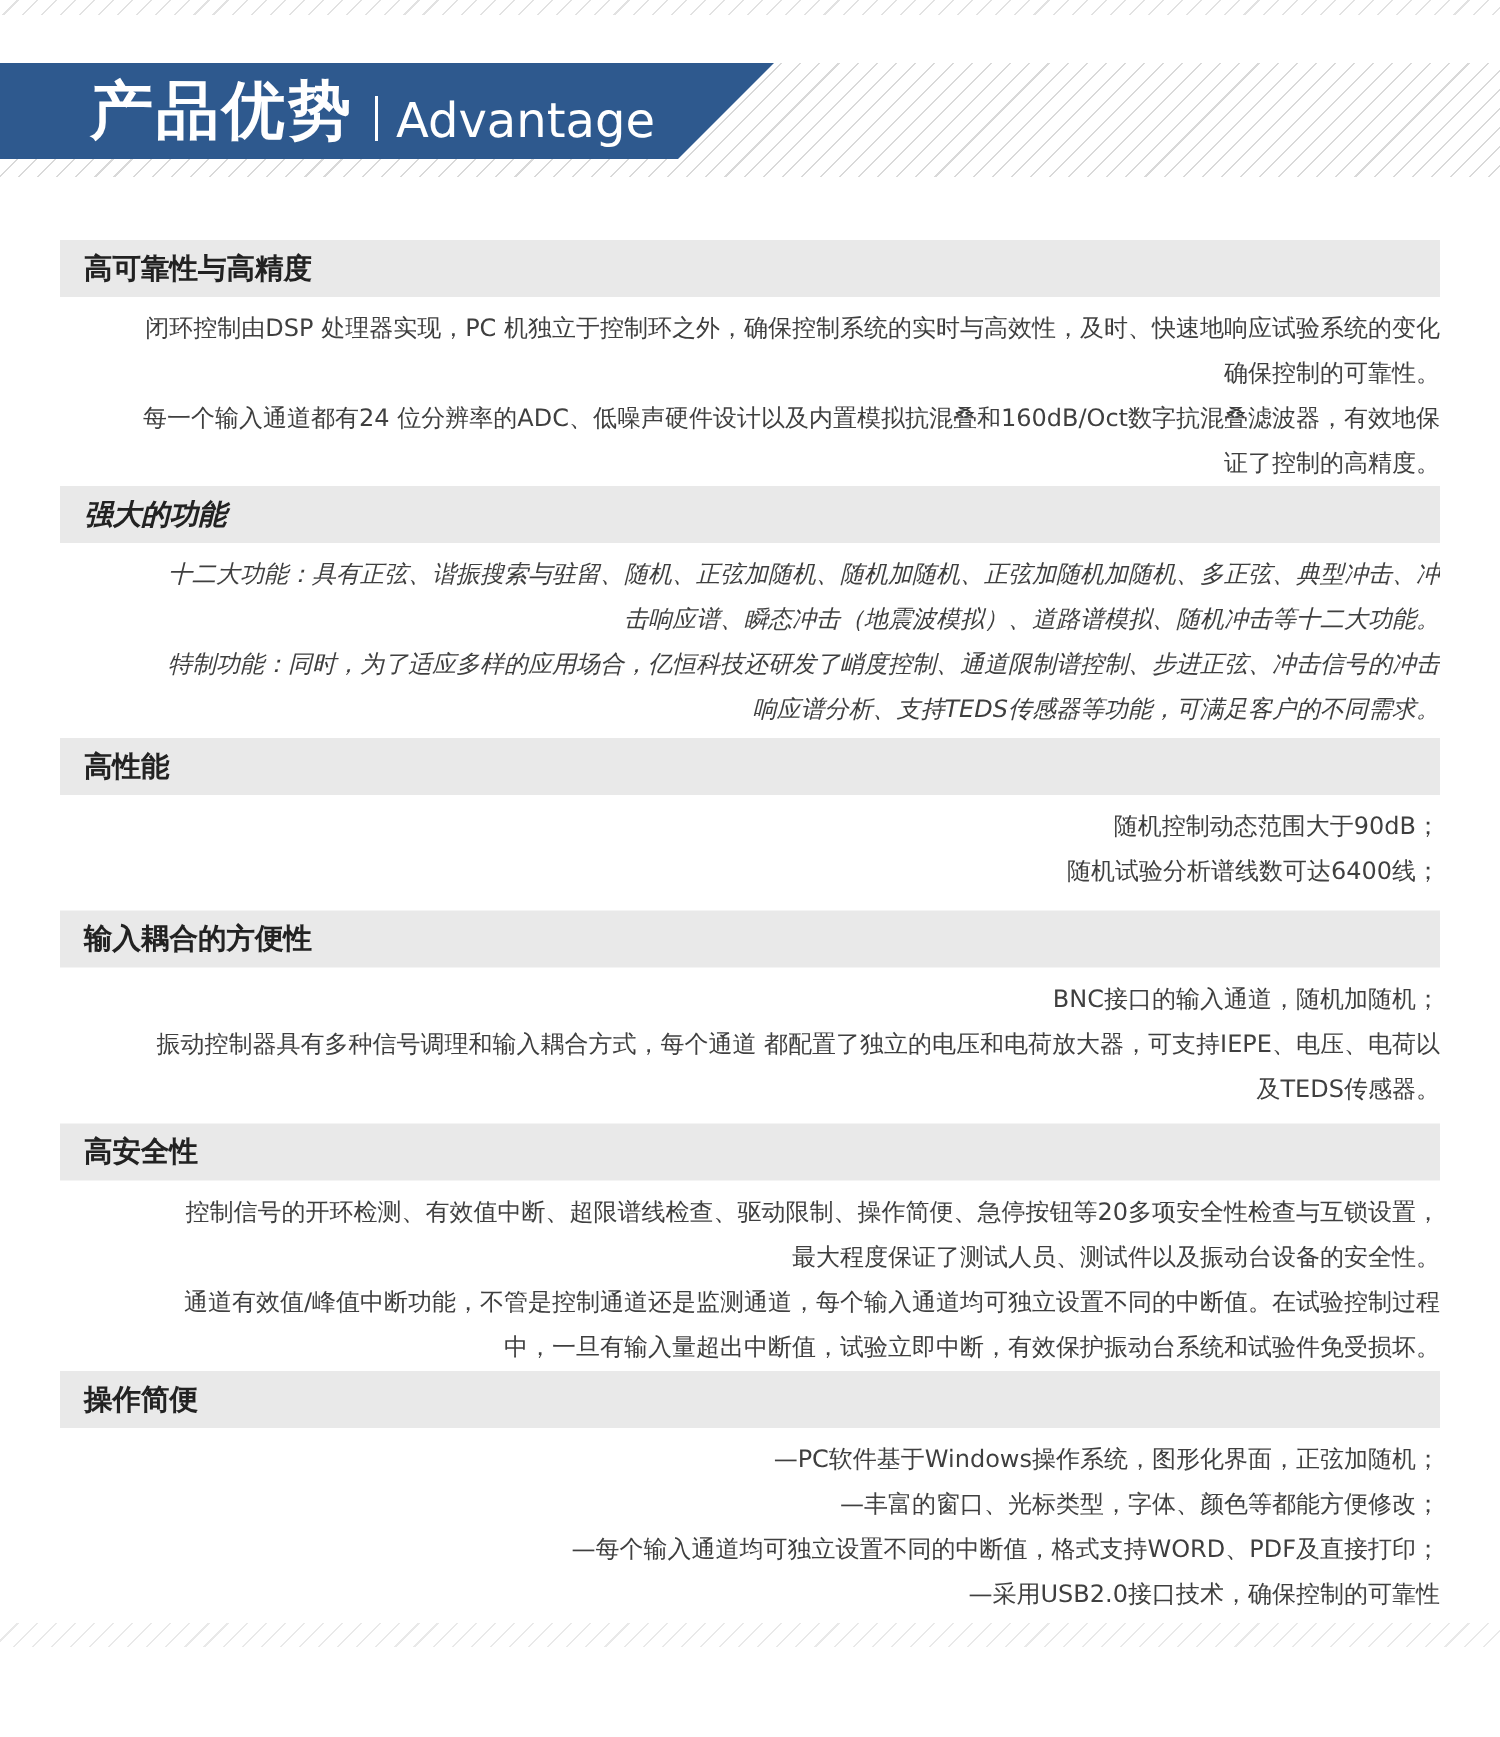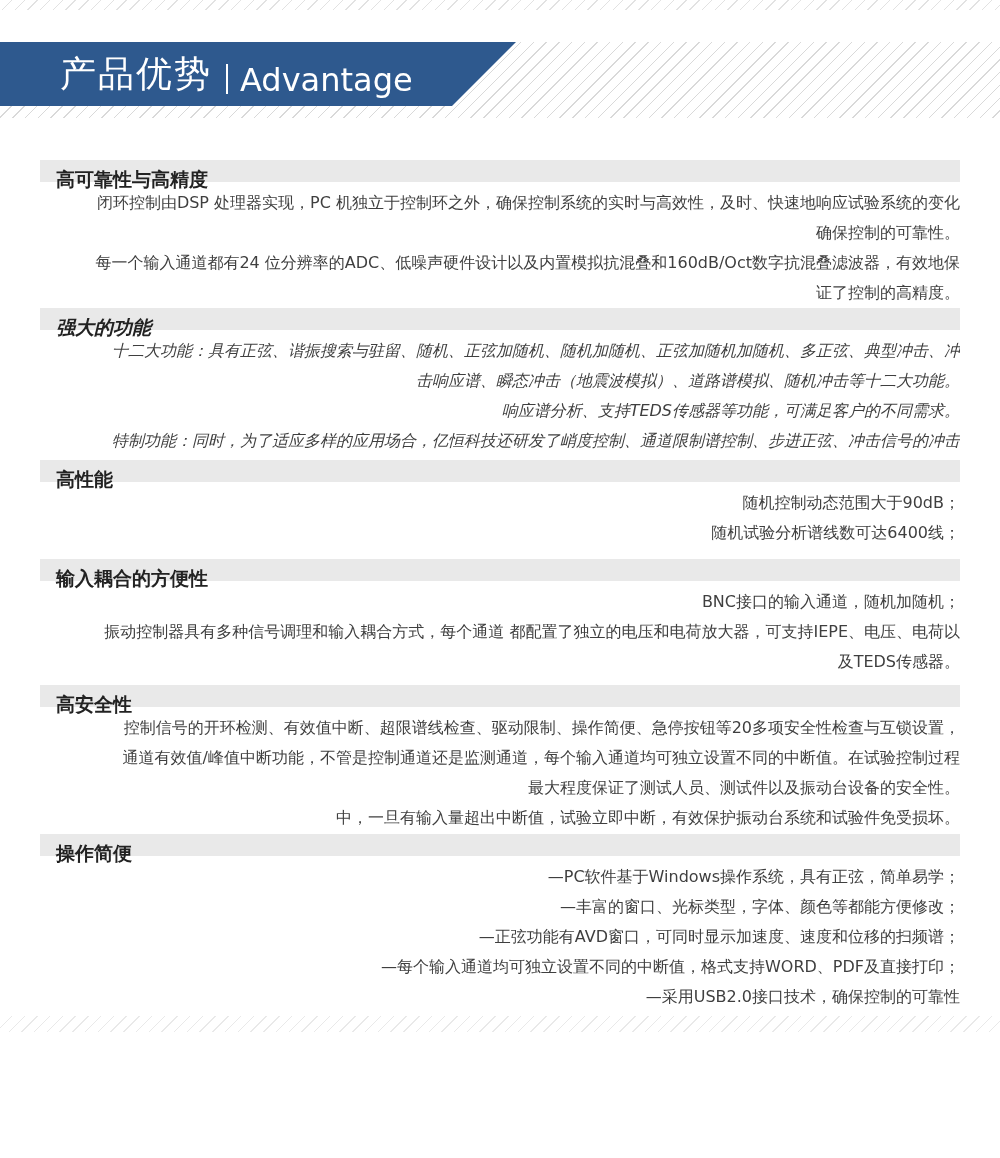--- a/index.html
+++ b/index.html
@@ -46,22 +46,22 @@
     height: 64px;
     background: var(--banner-blue, #2e598e);
     clip-path: polygon(0 0, 516px 0, 452px 100%, 0 100%);
     display: flex;
     align-items: center;
     padding-left: 60px;
     box-sizing: border-box;
     color: #ffffff;
   }
   .banner-title {
-    font-size: 36px;
-    font-weight: 400;
+    font-size: 42px;
+    font-weight: 700;
     letter-spacing: 2px;
     line-height: 1;
   }
   .banner-divider {
     display: inline-block;
     width: 2px;
     height: 30px;
     background: #ffffff;
     margin: 10px 12px 0 14px;
   }
@@ -75,21 +75,21 @@
   .content { padding: 0 40px; }
   .sec { margin: 0; }
   .sec.s1 { margin-top: 42px; }
   .sec.s2 { margin-top: 0; font-style: italic; }
   .sec.s3 { margin-top: 4px; }
   .sec.s4 { margin-top: 11px; }
   .sec.s5 { margin-top: 8px; }
   .sec.s6 { margin-top: 1px; }
 
   .sec-header {
-    height: 22px;
+    height: 38px;
     background: var(--header-bar-bg, #e9e9e9);
   }
   .sec-title {
     margin: 0;
     padding-left: 16px;
     font-size: 19px;
     font-weight: 700;
     line-height: 38px;
     color: #222222;
   }
@@ -133,22 +133,22 @@
       </div>
     </section>
 
     <section class="sec s2">
       <div class="sec-header">
         <h2 class="sec-title">强大的功能</h2>
       </div>
       <div class="sec-body">
         <p class="line">十二大功能：具有正弦、谐振搜索与驻留、随机、正弦加随机、随机加随机、正弦加随机加随机、多正弦、典型冲击、冲</p>
         <p class="line">击响应谱、瞬态冲击（地震波模拟）、道路谱模拟、随机冲击等十二大功能。</p>
+        <p class="line">特制功能：同时，为了适应多样的应用场合，亿恒科技还研发了峭度控制、通道限制谱控制、步进正弦、冲击信号的冲击</p>
         <p class="line">响应谱分析、支持TEDS传感器等功能，可满足客户的不同需求。</p>
-        <p class="line">特制功能：同时，为了适应多样的应用场合，亿恒科技还研发了峭度控制、通道限制谱控制、步进正弦、冲击信号的冲击</p>
       </div>
     </section>
 
     <section class="sec s3">
       <div class="sec-header">
         <h2 class="sec-title">高性能</h2>
       </div>
       <div class="sec-body">
         <p class="line">随机控制动态范围大于90dB；</p>
         <p class="line">随机试验分析谱线数可达6400线；</p>
@@ -165,34 +165,33 @@
         <p class="line">及TEDS传感器。</p>
       </div>
     </section>
 
     <section class="sec s5">
       <div class="sec-header">
         <h2 class="sec-title">高安全性</h2>
       </div>
       <div class="sec-body">
         <p class="line">控制信号的开环检测、有效值中断、超限谱线检查、驱动限制、操作简便、急停按钮等20多项安全性检查与互锁设置，</p>
+        <p class="line">最大程度保证了测试人员、测试件以及振动台设备的安全性。</p>
         <p class="line">通道有效值/峰值中断功能，不管是控制通道还是监测通道，每个输入通道均可独立设置不同的中断值。在试验控制过程</p>
-        <p class="line">最大程度保证了测试人员、测试件以及振动台设备的安全性。</p>
         <p class="line">中，一旦有输入量超出中断值，试验立即中断，有效保护振动台系统和试验件免受损坏。</p>
       </div>
     </section>
 
     <section class="sec s6">
       <div class="sec-header">
         <h2 class="sec-title">操作简便</h2>
       </div>
       <div class="sec-body">
-        <p class="line">—PC软件基于Windows操作系统，具有正弦，简单易学；</p>
+        <p class="line">—PC软件基于Windows操作系统，图形化界面，正弦加随机；</p>
         <p class="line">—丰富的窗口、光标类型，字体、颜色等都能方便修改；</p>
-        <p class="line">—正弦功能有AVD窗口，可同时显示加速度、速度和位移的扫频谱；</p>
         <p class="line">—每个输入通道均可独立设置不同的中断值，格式支持WORD、PDF及直接打印；</p>
         <p class="line">—采用USB2.0接口技术，确保控制的可靠性</p>
       </div>
     </section>
 
   </div>
 
   <div class="hatch-band bottom"></div>
 
 </div>

